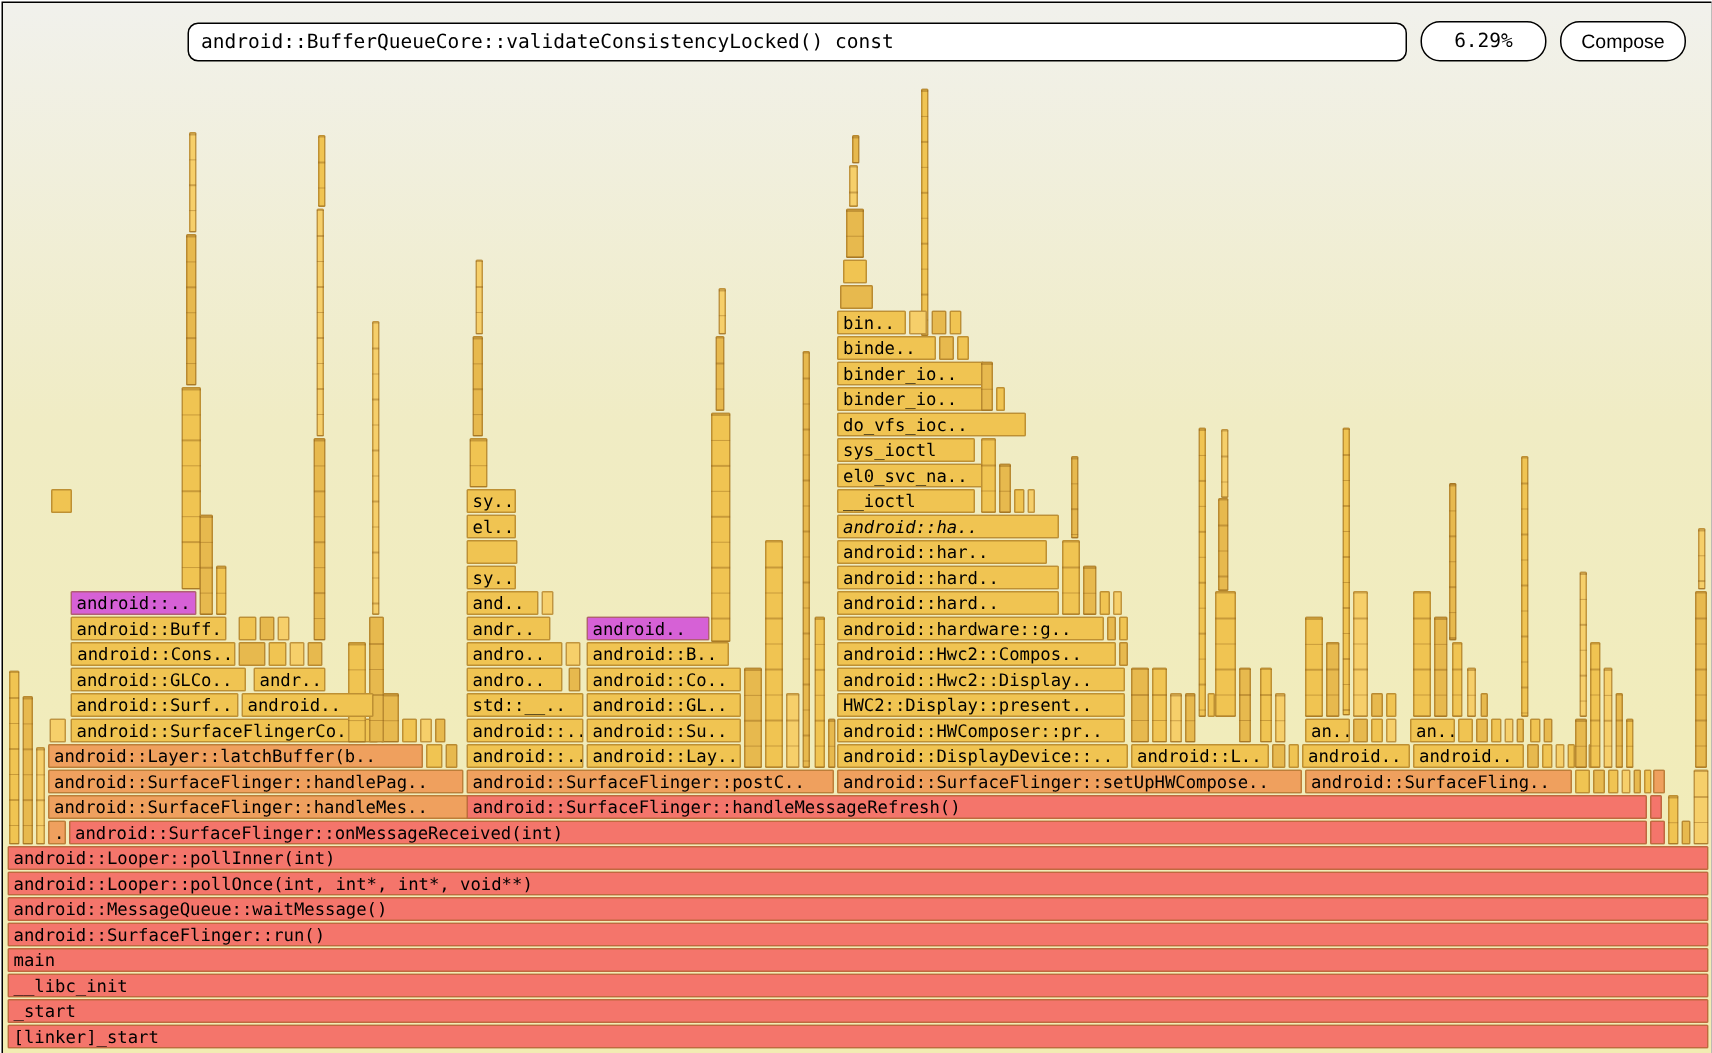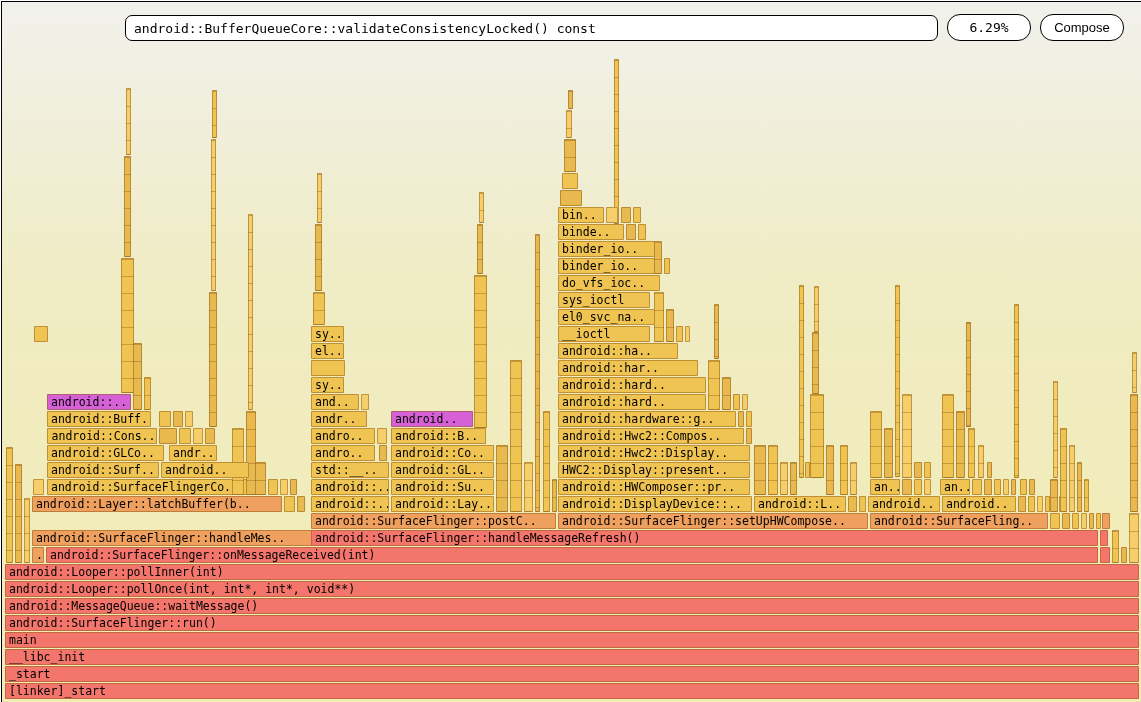--- a/index.html
+++ b/index.html
@@ -54,20 +54,21 @@
       <div class="frame" style="left: 3px; top: 579px; width: 1134px; height: 16px; background-color: rgb(244, 117, 107);">android::Looper::pollOnce(int, int*, int*, void**)</div>
       <div class="frame" style="left: 30px; top: 545px; width: 12px; height: 16px; background-color: rgb(239, 160, 94);">.</div>
       <div class="frame" style="left: 44px; top: 545px; width: 1052px; height: 16px; background-color: rgb(244, 117, 107);">android::SurfaceFlinger::onMessageReceived(int)</div>
       <div class="frame" style="left: 1098px; top: 545px; width: 10px; height: 16px; background-color: rgb(244, 117, 107);"></div>
       <div class="frame tall" style="left: 1110px; top: 528px; width: 7px; height: 33px; background-color: rgb(240, 196, 82);"></div>
       <div class="frame" style="left: 1119px; top: 545px; width: 6px; height: 16px; background-color: rgb(231, 185, 78);"></div>
       <div class="frame tall" style="left: 1127px; top: 511px; width: 10px; height: 50px; background-color: rgb(246, 207, 106);"></div>
       <div class="frame" style="left: 30px; top: 528px; width: 313px; height: 16px; background-color: rgb(239, 160, 94);">android::SurfaceFlinger::handleMes..</div>
       <div class="frame" style="left: 309px; top: 528px; width: 787px; height: 16px; background-color: rgb(244, 117, 107);">android::SurfaceFlinger::handleMessageRefresh()</div>
       <div class="frame" style="left: 1098px; top: 528px; width: 8px; height: 16px; background-color: rgb(244, 117, 107);"></div>
+      <div class="frame" style="left: 30px; top: 511px; width: 277px; height: 16px; background-color: rgb(239, 160, 94);">android::SurfaceFlinger::handlePag..</div>
       <div class="frame" style="left: 309px; top: 511px; width: 245px; height: 16px; background-color: rgb(239, 160, 94);">android::SurfaceFlinger::postC..</div>
       <div class="frame" style="left: 556px; top: 511px; width: 310px; height: 16px; background-color: rgb(239, 160, 94);">android::SurfaceFlinger::setUpHWCompose..</div>
       <div class="frame" style="left: 868px; top: 511px; width: 178px; height: 16px; background-color: rgb(239, 160, 94);">android::SurfaceFling..</div>
       <div class="frame" style="left: 1048px; top: 511px; width: 10px; height: 16px; background-color: rgb(240, 196, 82);"></div>
       <div class="frame" style="left: 1060px; top: 511px; width: 8px; height: 16px; background-color: rgb(231, 185, 78);"></div>
       <div class="frame" style="left: 1070px; top: 511px; width: 7px; height: 16px; background-color: rgb(240, 196, 82);"></div>
       <div class="frame" style="left: 1079px; top: 511px; width: 6px; height: 16px; background-color: rgb(246, 207, 106);"></div>
       <div class="frame" style="left: 1087px; top: 511px; width: 5px; height: 16px; background-color: rgb(231, 185, 78);"></div>
       <div class="frame" style="left: 1094px; top: 511px; width: 4px; height: 16px; background-color: rgb(240, 196, 82);"></div>
       <div class="frame" style="left: 1100px; top: 511px; width: 8px; height: 16px; background-color: rgb(239, 160, 94);"></div>
@@ -195,29 +196,29 @@
       <div class="frame tall" style="left: 706px; top: 358px; width: 12px; height: 50px; background-color: rgb(240, 196, 82);"></div>
       <div class="frame tall" style="left: 720px; top: 375px; width: 9px; height: 33px; background-color: rgb(231, 185, 78);"></div>
       <div class="frame" style="left: 731px; top: 392px; width: 7px; height: 16px; background-color: rgb(240, 196, 82);"></div>
       <div class="frame" style="left: 740px; top: 392px; width: 6px; height: 16px; background-color: rgb(246, 207, 106);"></div>
       <div class="frame tall" style="left: 712px; top: 302px; width: 4px; height: 55px; background-color: rgb(231, 185, 78);"></div>
       <div class="frame" style="left: 309px; top: 375px; width: 33px; height: 16px; background-color: rgb(240, 196, 82);">sy..</div>
       <div class="frame" style="left: 556px; top: 375px; width: 148px; height: 16px; background-color: rgb(240, 196, 82);">android::hard..</div>
       <div class="frame" style="left: 309px; top: 358px; width: 33px; height: 16px; background-color: rgb(240, 196, 82); padding-left: 32px;">__..</div>
       <div class="frame" style="left: 556px; top: 358px; width: 140px; height: 16px; background-color: rgb(240, 196, 82);">android::har..</div>
       <div class="frame" style="left: 309px; top: 341px; width: 33px; height: 16px; background-color: rgb(240, 196, 82);">el..</div>
-      <div class="frame" style="left: 556px; top: 341px; width: 120px; height: 16px; background-color: rgb(240, 196, 82);">android::ha..</div>
+      <div class="frame" style="left: 556px; top: 341px; width: 148px; height: 16px; background-color: rgb(240, 196, 82); font-style: italic;">android::ha..</div>
       <div class="frame" style="left: 309px; top: 324px; width: 33px; height: 16px; background-color: rgb(240, 196, 82);">sy..</div>
       <div class="frame" style="left: 556px; top: 324px; width: 92px; height: 16px; background-color: rgb(240, 196, 82);">__ioctl</div>
       <div class="frame tall" style="left: 311px; top: 290px; width: 12px; height: 33px; background-color: rgb(240, 196, 82);"></div>
       <div class="frame tall" style="left: 313px; top: 222px; width: 7px; height: 67px; background-color: rgb(231, 185, 78);"></div>
       <div class="frame tall" style="left: 315px; top: 171px; width: 3px; height: 50px; background-color: rgb(246, 207, 106);"></div>
       <div class="frame" style="left: 556px; top: 307px; width: 102px; height: 16px; background-color: rgb(240, 196, 82);">el0_svc_na..</div>
       <div class="frame" style="left: 556px; top: 290px; width: 92px; height: 16px; background-color: rgb(240, 196, 82);">sys_ioctl</div>
-      <div class="frame" style="left: 556px; top: 273px; width: 102px; height: 16px; background-color: rgb(240, 196, 82);">do_vfs_ioc..</div>
+      <div class="frame" style="left: 556px; top: 273px; width: 126px; height: 16px; background-color: rgb(240, 196, 82);">do_vfs_ioc..</div>
       <div class="frame" style="left: 556px; top: 256px; width: 98px; height: 16px; background-color: rgb(240, 196, 82);">binder_io..</div>
       <div class="frame" style="left: 556px; top: 239px; width: 98px; height: 16px; background-color: rgb(240, 196, 82);">binder_io..</div>
       <div class="frame" style="left: 556px; top: 222px; width: 66px; height: 16px; background-color: rgb(240, 196, 82);">binde..</div>
       <div class="frame" style="left: 556px; top: 205px; width: 46px; height: 16px; background-color: rgb(240, 196, 82);">bin..</div>
       <div class="frame" style="left: 558px; top: 188px; width: 22px; height: 16px; background-color: rgb(231, 185, 78);"></div>
       <div class="frame" style="left: 560px; top: 171px; width: 16px; height: 16px; background-color: rgb(240, 196, 82);"></div>
       <div class="frame tall" style="left: 562px; top: 137px; width: 12px; height: 33px; background-color: rgb(231, 185, 78);"></div>
       <div class="frame tall" style="left: 564px; top: 108px; width: 6px; height: 28px; background-color: rgb(246, 207, 106);"></div>
       <div class="frame tall" style="left: 566px; top: 88px; width: 3px; height: 19px; background-color: rgb(231, 185, 78);"></div>
       <div class="frame tall" style="left: 612px; top: 57px; width: 5px; height: 165px; background-color: rgb(240, 196, 82);"></div>

